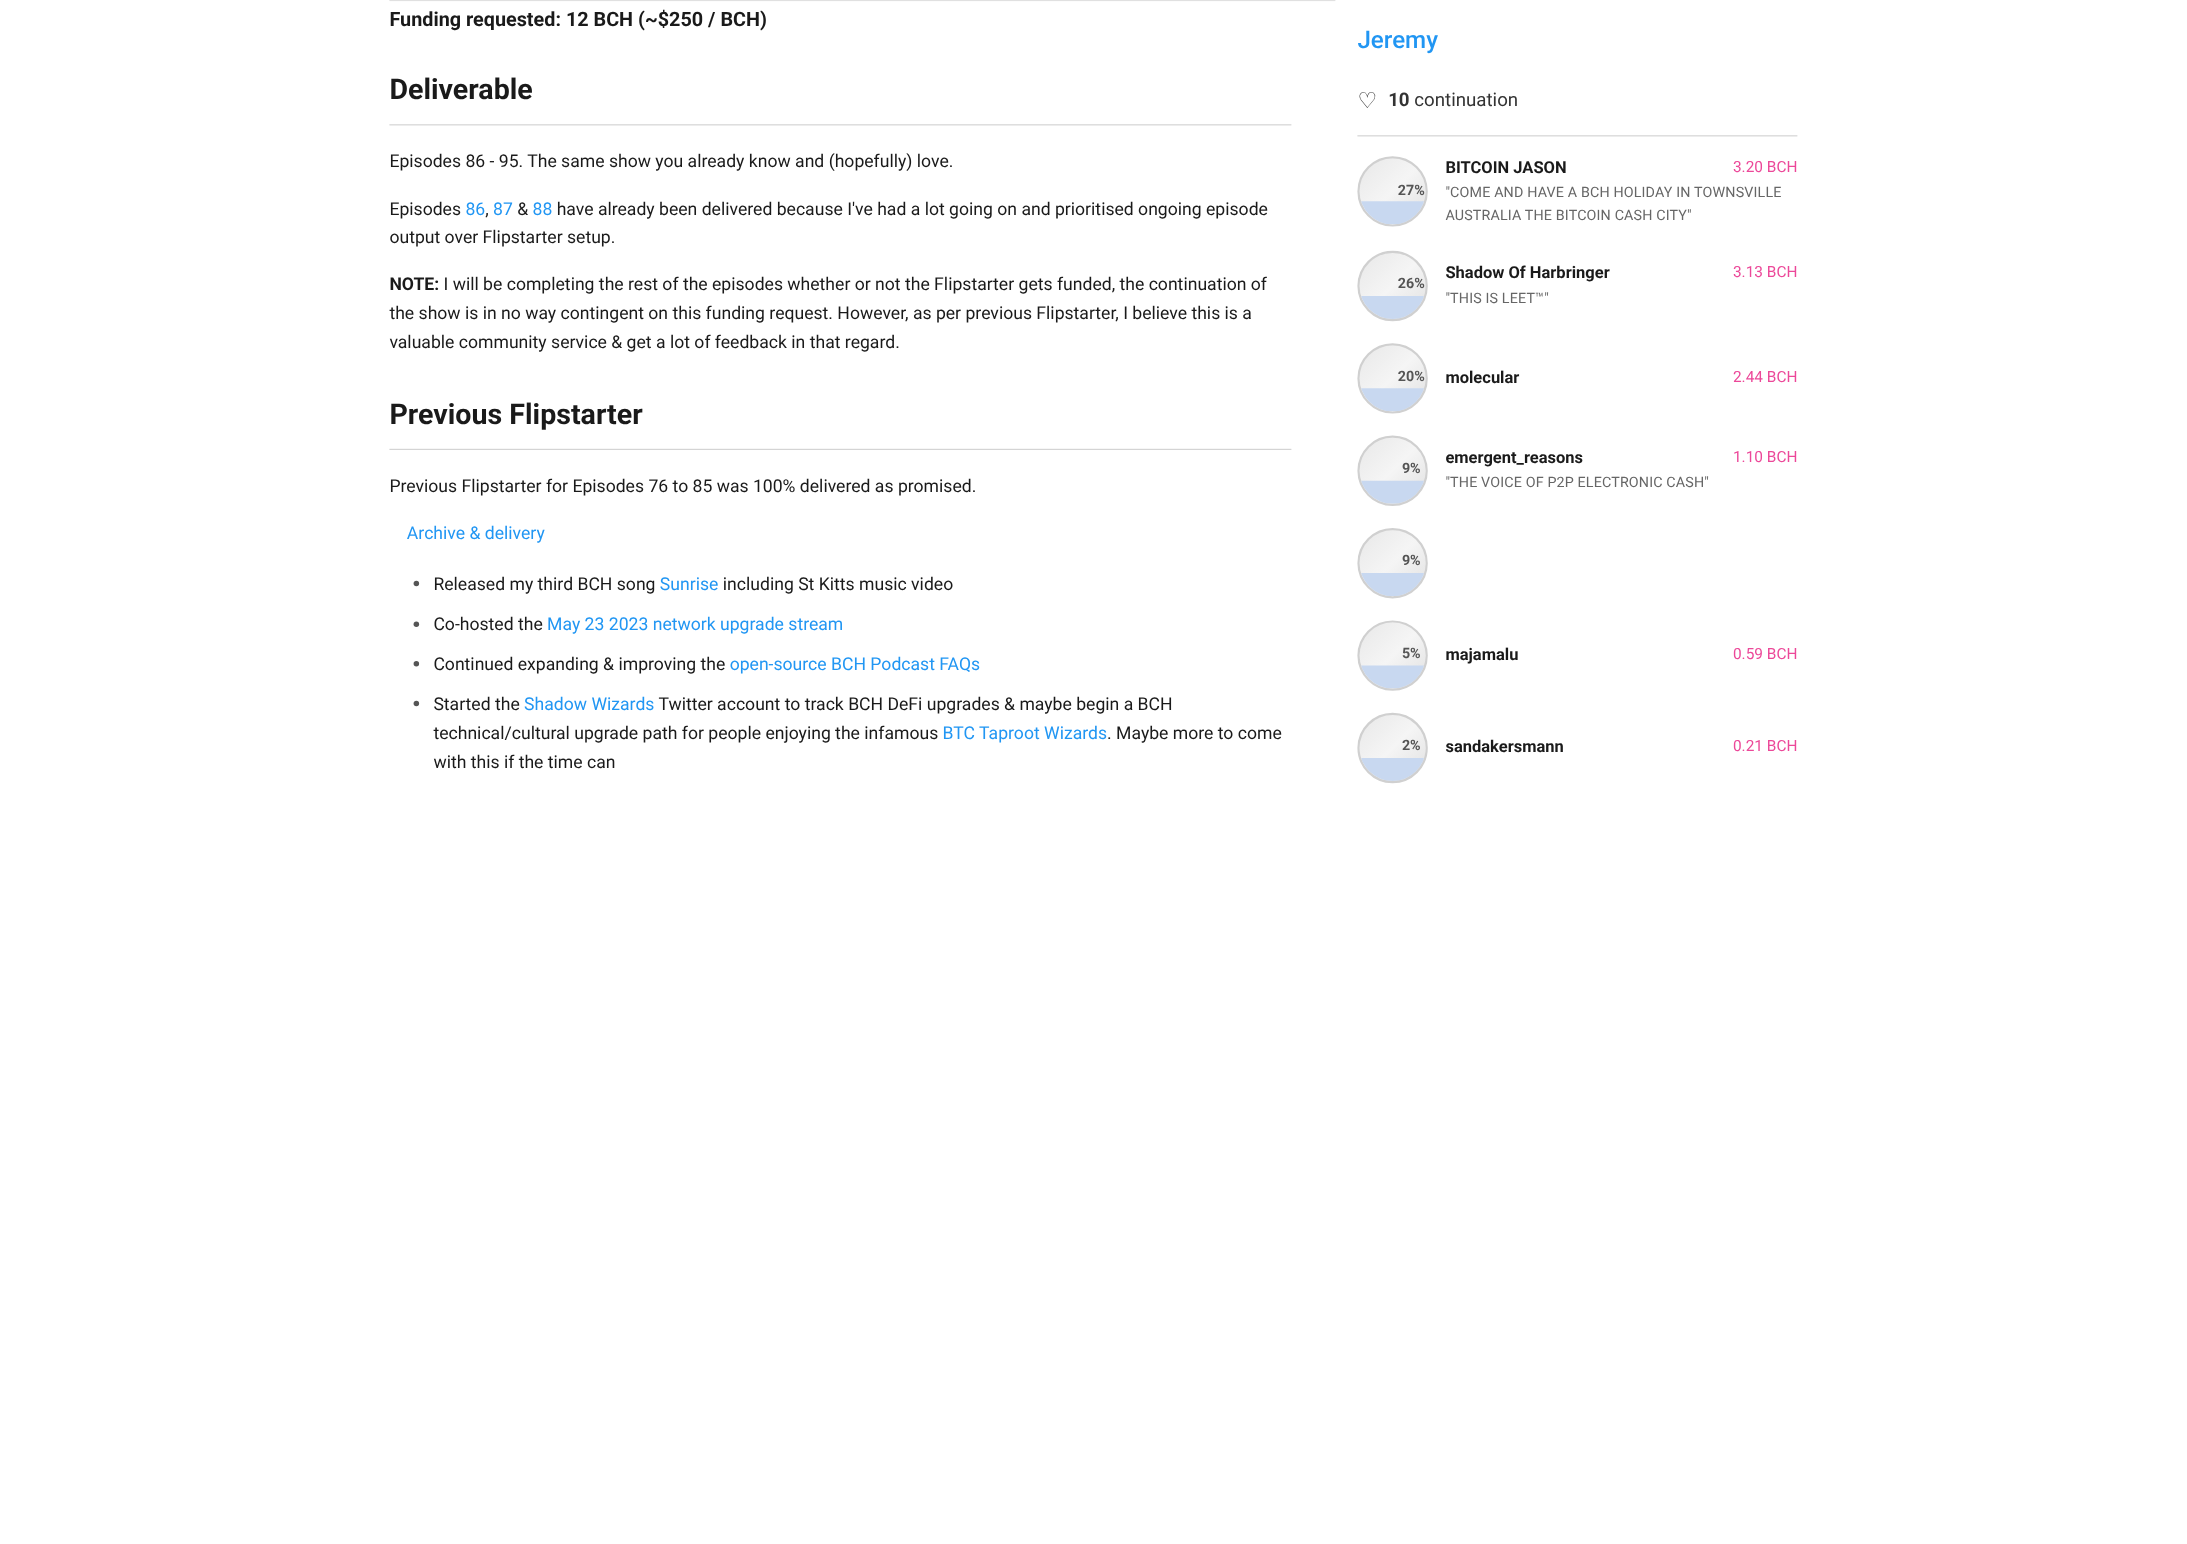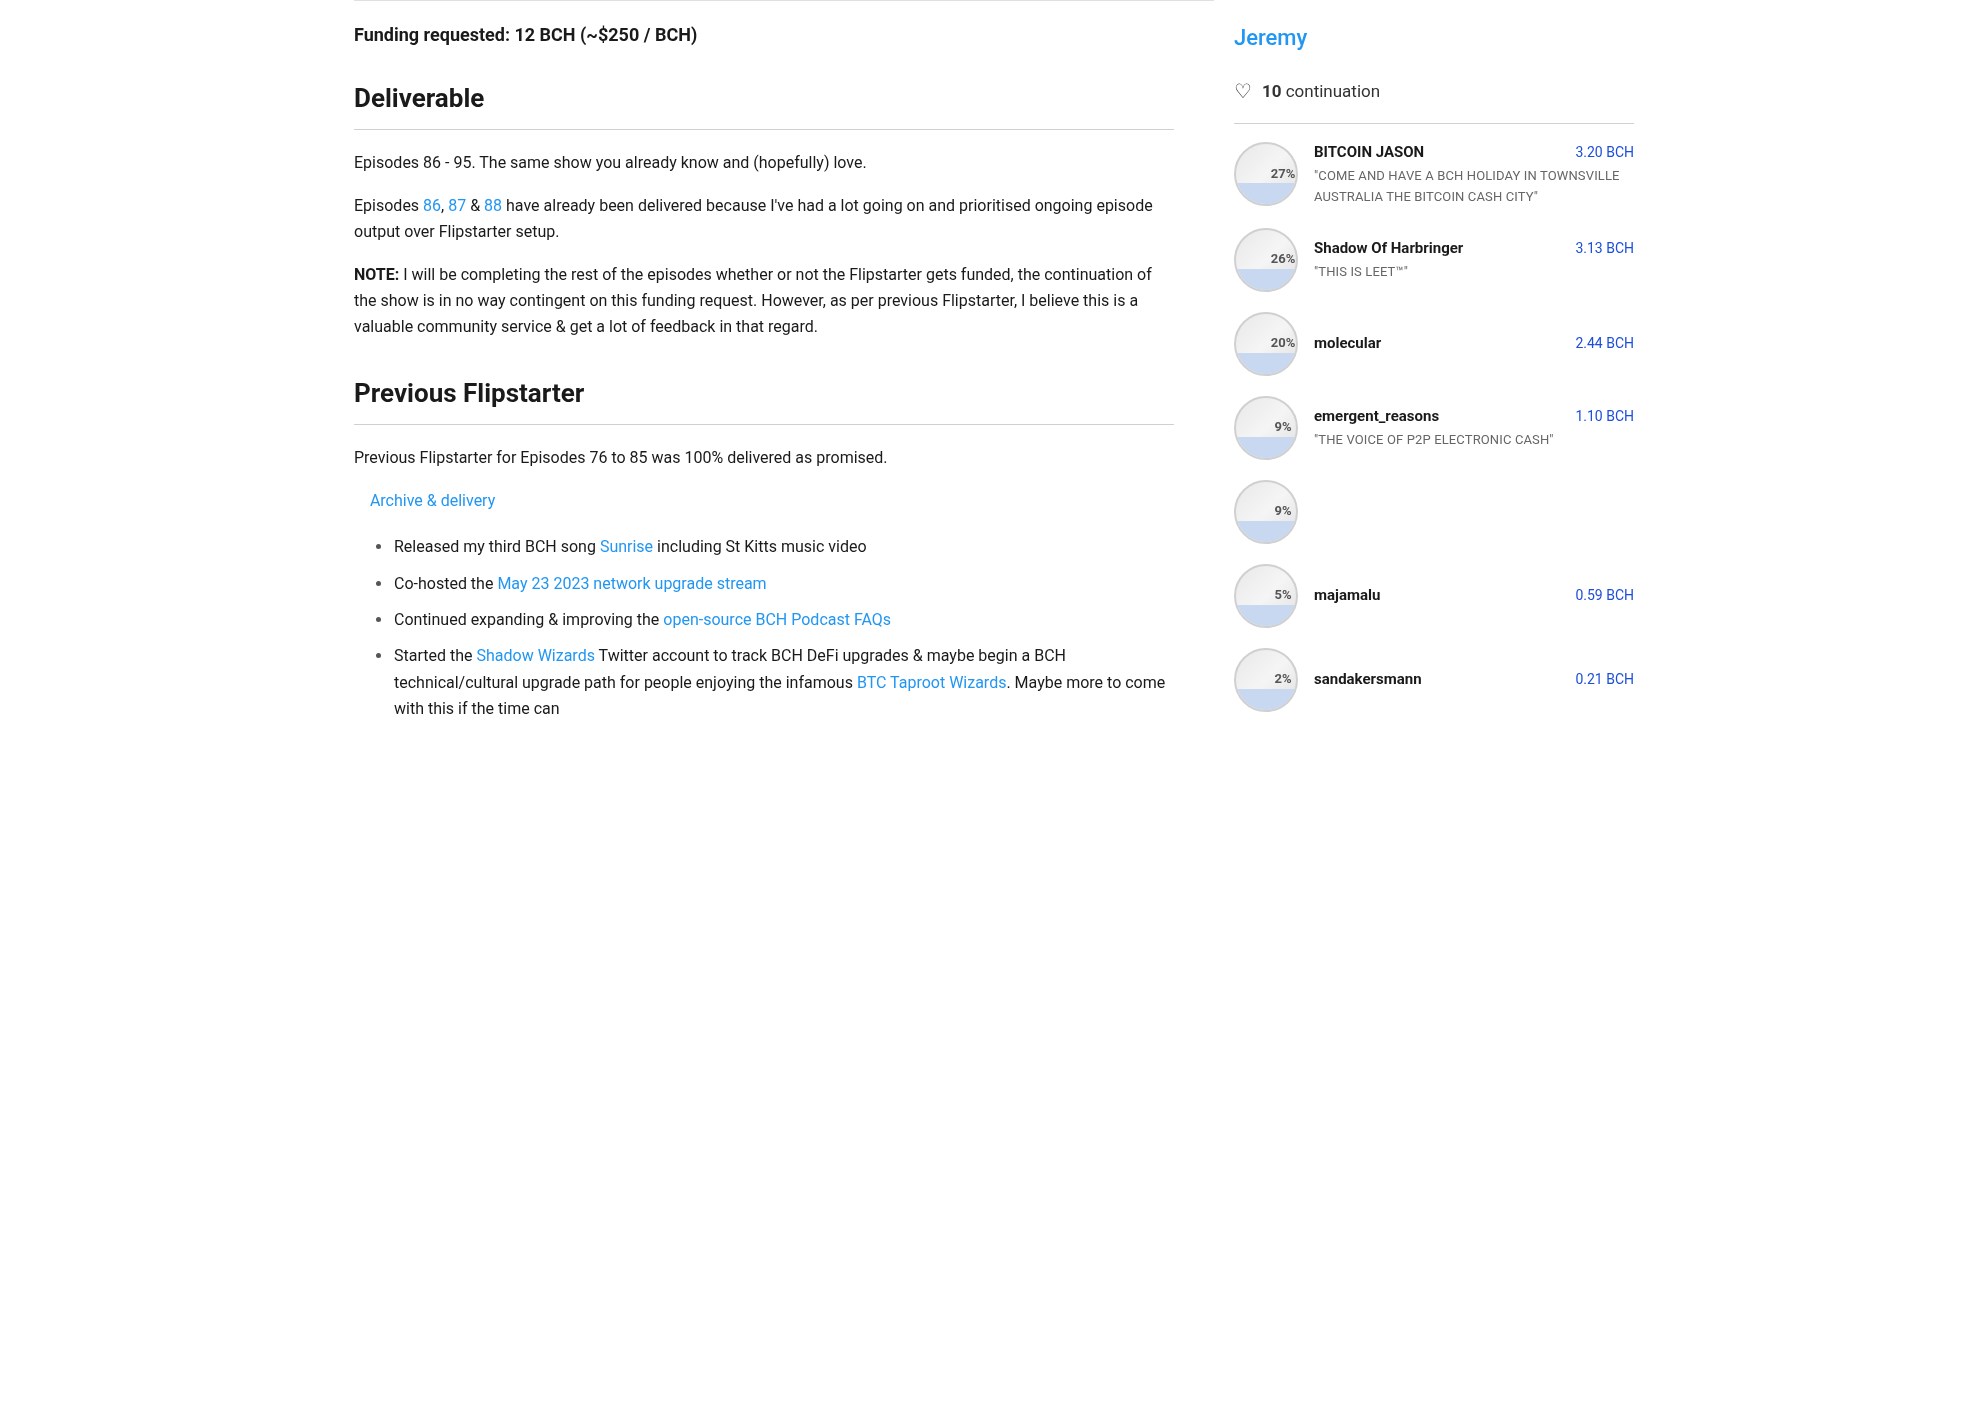--- a/index.html
+++ b/index.html
@@ -12,21 +12,21 @@
     }
     .page-layout {
       display: flex;
       max-width: 1320px;
       margin: 0 auto;
       padding: 0 20px;
     }
     .main-content {
       flex: 1;
       max-width: 860px;
-      padding: 20px 40px 20px 0;
+      padding: 4px 40px 20px 0;
       border-top: 1px solid #e0e0e0;
     }
     .sidebar {
       width: 420px;
       min-width: 420px;
       padding: 20px 0 20px 20px;
     }
 
     
     .funding-line {
@@ -175,21 +175,21 @@
     }
 
     .contributor-name {
       font-weight: 700;
       font-size: 15px;
       color: #1a1a1a;
     }
 
     .contributor-amount {
       font-size: 14px;
-      color: #1d4ed8;
+      color: #ec4899;
       white-space: nowrap;
     }
 
     .contributor-quote {
       font-size: 13px;
       color: #666;
       text-transform: uppercase;
       letter-spacing: 0.01em;
     }
   </style>

